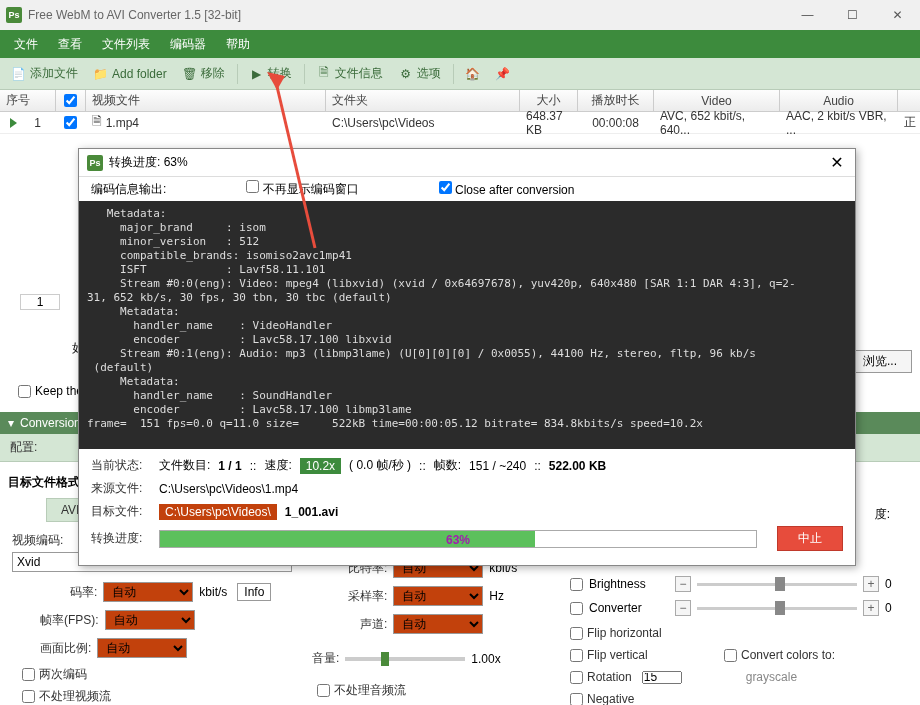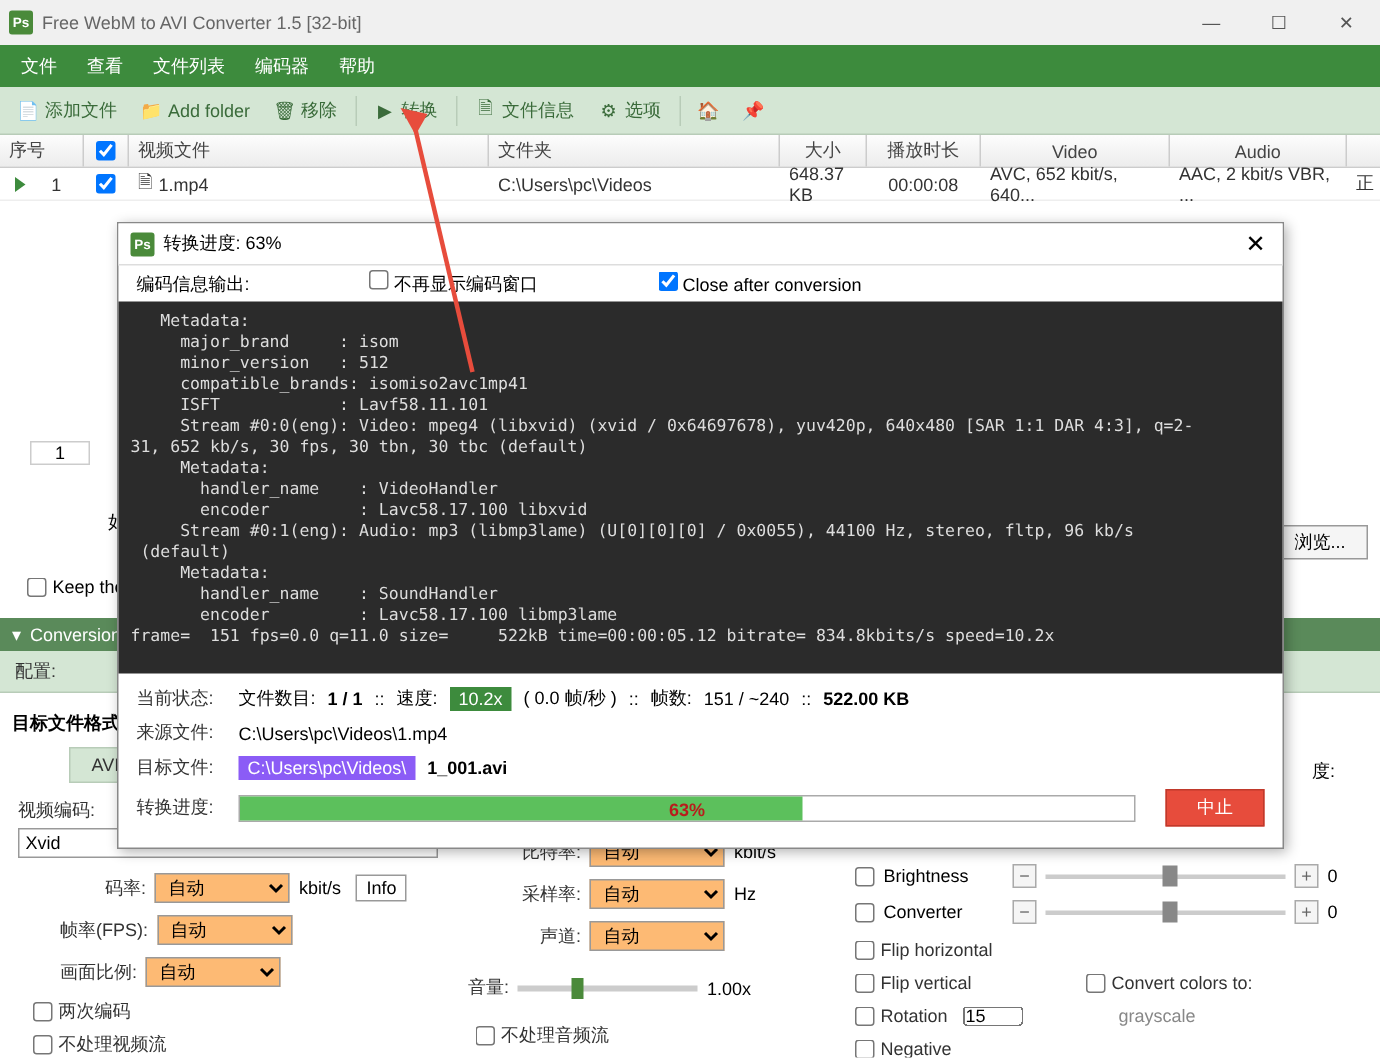--- a/index.html
+++ b/index.html
@@ -32,45 +32,45 @@
 
 .config-row { height: 28px; background: #d4e6d4; position: absolute; top: 146px; left: 0; right: 0; display: flex; align-items: center; padding: 0 10px; color: #333; border-bottom: 1px solid #b8ccb8; }
 
 .target-label { position: absolute; top: 180px; left: 8px; font-weight: bold; }
 .avi-tab { position: absolute; top: 203px; left: 18px; background: #d4e6d4; padding: 4px 14px; border: 1px solid #b8ccb8; color: #333; margin-left: 28px; }
 .enc-label { position: absolute; top: 236px; left: 12px; color: #333; }
 .enc-sel { position: absolute; top: 256px; left: 12px; width: 280px; height: 20px; background: #fff; border: 1px solid #999; padding: 2px 4px; }
 
 .param-row { position: absolute; display: flex; align-items: center; gap: 6px; }
 .param-row label { color: #333; }
-.param-row select, .param-row input[type=text] { height: 20px; border: 1px solid #999; padding: 0 4px; background: #fdba74; }
+.param-row select, .param-row input[type=text] { height: 20px; border: 1px solid #999; padding: 0 4px; background: #c2410c; }
 
 .checkbox-row { position: absolute; display: flex; align-items: center; gap: 4px; color: #333; }
 .checkbox-row input { width: 13px; height: 13px; }
 
 .slider-row { position: absolute; display: flex; align-items: center; gap: 6px; }
 .slider-track { width: 160px; height: 3px; background: #ccc; position: relative; }
 .slider-thumb { width: 10px; height: 14px; background: #888; position: absolute; top: -6px; }
 .plus-minus { width: 16px; height: 16px; border: 1px solid #aaa; display: flex; align-items: center; justify-content: center; color: #666; background: #f5f5f5; }
 
 
 .dialog { position: absolute; left: 78px; top: 148px; width: 778px; height: 418px; background: #fff; border: 1px solid #888; box-shadow: 2px 2px 8px rgba(0,0,0,0.3); display: flex; flex-direction: column; }
 .dialog .dlg-title { height: 28px; display: flex; align-items: center; padding: 0 8px; background: #fff; border-bottom: 1px solid #ddd; }
 .dialog .dlg-title .app-icon { width: 16px; height: 16px; background: #4a8a3a; margin-right: 6px; display: flex; align-items: center; justify-content: center; color: #fff; font-size: 9px; font-weight: bold; border-radius: 2px; }
 .dialog .dlg-title .close { margin-left: auto; width: 20px; height: 20px; display: flex; align-items: center; justify-content: center; font-size: 16px; }
 .dialog .dlg-opts { height: 24px; display: flex; align-items: center; padding: 0 12px; gap: 80px; }
 .dialog .console { flex: 1; background: #2b2b2b; color: #ddd; font-family: Consolas, monospace; font-size: 11px; padding: 6px 8px; white-space: pre; overflow: hidden; line-height: 14px; }
 .dialog .status { padding: 8px 12px; }
 .dialog .status-row { display: flex; align-items: center; margin-bottom: 6px; gap: 8px; }
 .dialog .status-row .lbl { width: 60px; color: #333; }
 .dialog .speed-badge { background: #3d8b3d; color: #fff; padding: 1px 6px; text-align: right; }
-.dialog .black-chip { background: #8b5cf6; color: #fff; padding: 1px 6px; }
+.dialog .black-chip { background: #c2410c; color: #fff; padding: 1px 6px; }
 .dialog .progress { height: 18px; border: 1px solid #aaa; flex: 1; position: relative; background: #fff; }
 .dialog .progress .bar { background: #5cc05c; height: 100%; width: 63%; }
-.dialog .progress .pct { position: absolute; left: 50%; top: 0; transform: translateX(-50%); line-height: 18px; color: #b91c1c; font-weight: bold; }
+.dialog .progress .pct { position: absolute; left: 50%; top: 0; transform: translateX(-50%); line-height: 18px; color: #a21caf; font-weight: bold; }
 .dialog .stop-btn { background: #e74c3c; color: #fff; padding: 3px 20px; margin-left: 12px; border: 1px solid #c0392b; }
 
 .arrow-overlay { position: absolute; left: 185px; top: 68px; pointer-events: none; }
 .browse-btn { position: absolute; right: 8px; top: 350px; padding: 2px 14px; border: 1px solid #999; background: #f5f5f5; }
 .keep-cb { position: absolute; left: 18px; top: 384px; display: flex; align-items: center; gap: 4px; }
 </style>
 </head>
 <body>
 
 <div class="titlebar">

